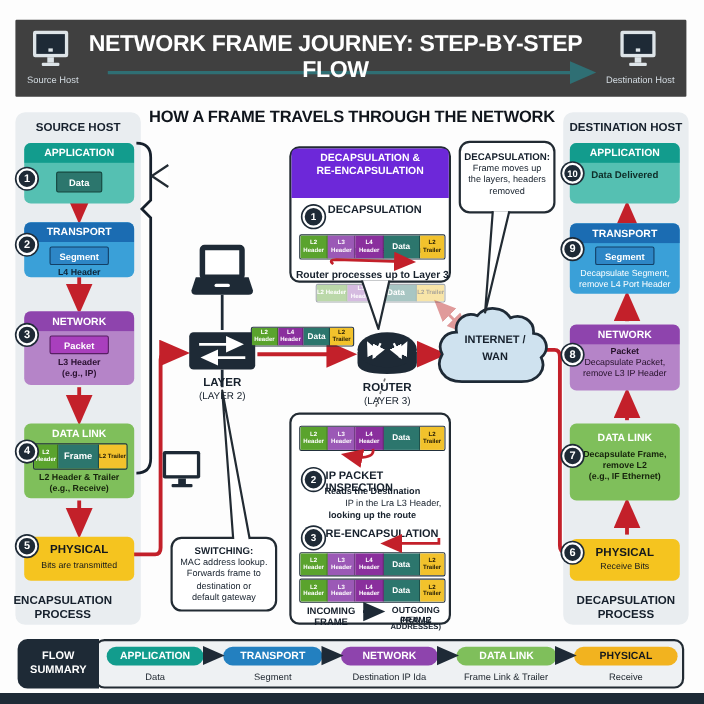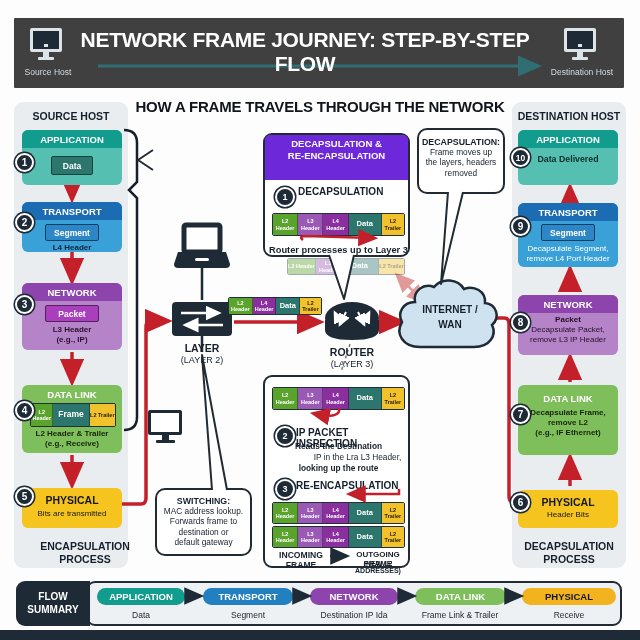--- a/index.html
+++ b/index.html
@@ -209,21 +209,21 @@
     </div>
     <div class="smalltxt" style="margin-top:26px;color:#16240c;font-weight:700;">L2 Header &amp; Trailer</div>
     <div class="smalltxt" style="color:#16240c;font-weight:700;">(e.g., Receive)</div>
   </div>
 
   <div class="abs z2 layerbox" style="left:22px;top:488px;height:40px;background:#f5c41f;">
     <div class="ctr" style="height:18px;font-weight:800;font-size:10.5px;color:#14181d;margin-top:3px;">PHYSICAL</div>
     <div class="smalltxt" style="color:#14181d;">Bits are transmitted</div>
   </div>
 
-  <div class="abs z2 panel-foot" style="left:28px;top:540px;">
+  <div class="abs z2 panel-foot" style="left:0;top:540px;">
     <div>ENCAPSULATION</div>
     <div>PROCESS</div>
   </div>
 
   <div class="abs z3 num" style="left:15px;top:153px;">1</div>
   <div class="abs z3 num" style="left:15px;top:213px;">2</div>
   <div class="abs z3 num" style="left:15px;top:295px;">3</div>
   <div class="abs z3 num" style="left:15px;top:401px;">4</div>
   <div class="abs z3 num" style="left:15px;top:487px;">5</div>
 
@@ -250,21 +250,21 @@
 
   <div class="abs z2 layerbox" style="left:518px;top:385px;height:70px;background:#7fbf5b;">
     <div class="layerhead" style="background:transparent;margin-top:4px;">DATA LINK</div>
     <div class="smalltxt" style="margin-top:1px;color:#16240c;font-weight:700;">Decapsulate Frame,</div>
     <div class="smalltxt" style="color:#16240c;font-weight:700;">remove L2</div>
     <div class="smalltxt" style="color:#16240c;font-weight:700;">(e.g., IF Ethernet)</div>
   </div>
 
   <div class="abs z2 layerbox" style="left:518px;top:490px;height:38px;background:#f5c41f;">
     <div class="ctr" style="height:16px;font-weight:800;font-size:10.5px;color:#14181d;margin-top:4px;">PHYSICAL</div>
-    <div class="smalltxt" style="color:#14181d;">Header Bits</div>
+    <div class="smalltxt" style="color:#14181d;">Receive Bits</div>
   </div>
 
   <div class="abs z2 panel-foot" style="left:512px;top:540px;">
     <div>DECAPSULATION</div>
     <div>PROCESS</div>
   </div>
 
   <div class="abs z3 num" style="left:511px;top:148px;font-size:8.5px;">10</div>
   <div class="abs z3 num" style="left:511px;top:217px;">9</div>
   <div class="abs z3 num" style="left:511px;top:313px;">8</div>

